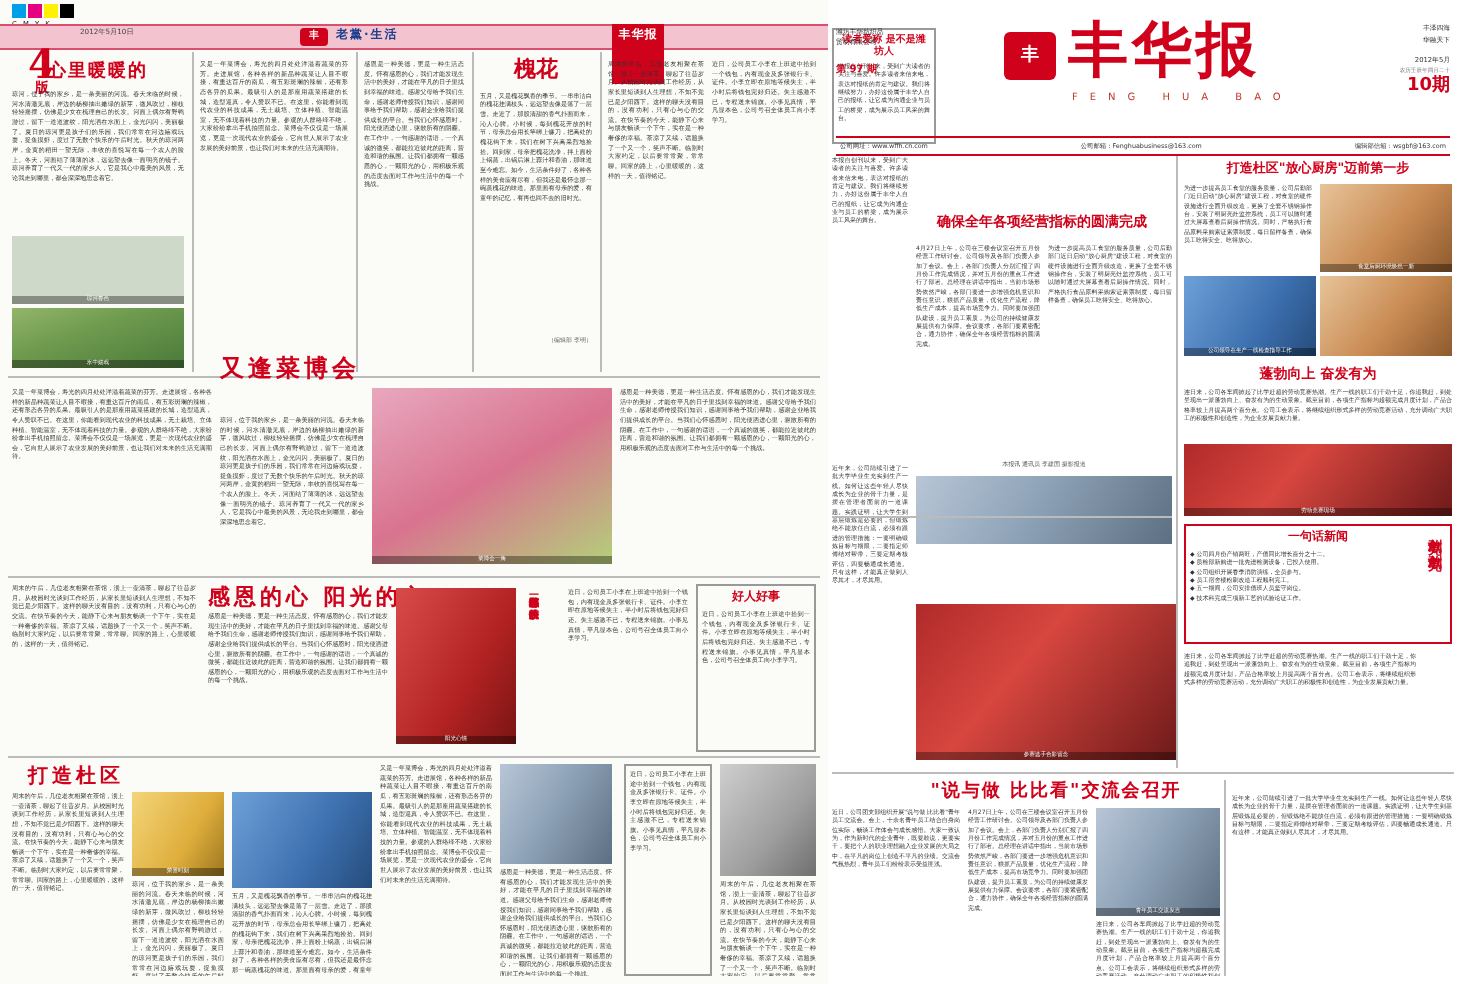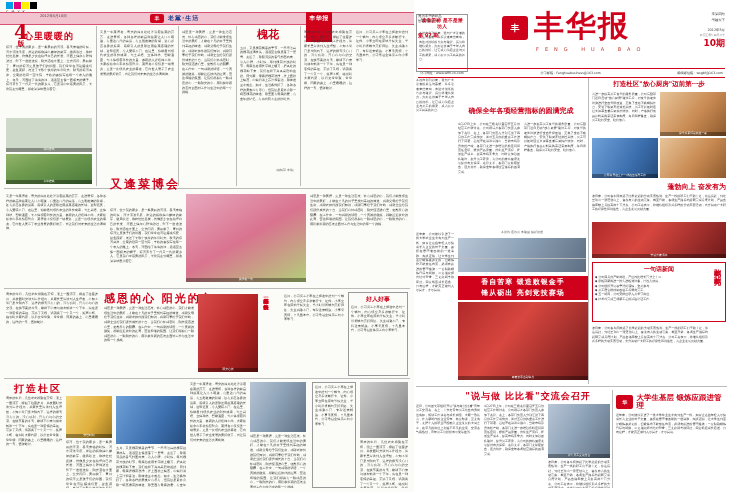--- a/index.html
+++ b/index.html
@@ -225,21 +225,21 @@
     <div class="rheadline" style="position:absolute;left:176px;top:2px;width:134px;font-size:6.5px;">打造杜区"放心厨房"迈前第一步</div>
     <div class="fill-text" style="position:absolute;left:176px;top:14px;width:64px;height:42px;overflow:hidden;">为进一步提高员工食堂的服务质量，公司后勤部门近日启动"放心厨房"建设工程，对食堂的硬件设施进行全面升级改造，更换了全套不锈钢操作台，安装了明厨亮灶监控系统，员工可以随时通过大屏幕查看后厨操作情况。同时，严格执行食品原料采购索证索票制度，每日留样备查，确保员工吃得安全、吃得放心。</div>
     <div class="photo ph-food" style="position:absolute;left:244px;top:14px;width:66px;height:44px;">
       <div class="cap">食堂后厨环境焕然一新</div>
     </div>
     <div class="photo ph-blue" style="position:absolute;left:176px;top:60px;width:66px;height:40px;">
       <div class="cap">公司领导在生产一线检查指导工作</div>
     </div>
     <div class="photo ph-food" style="position:absolute;left:244px;top:60px;width:66px;height:40px;"></div>
 
-    <div class="rheadline" style="position:absolute;left:176px;top:104px;width:134px;font-size:7px;text-align:right;">蓬勃向上 奋发有为</div>
+    <div class="rheadline" style="position:absolute;left:176px;top:104px;width:134px;font-size:7px;">蓬勃向上 奋发有为</div>
     <div class="fill-text" style="position:absolute;left:176px;top:116px;width:134px;height:26px;overflow:hidden;">连日来，公司各车间掀起了比学赶超的劳动竞赛热潮。生产一线的职工们干劲十足，你追我赶，到处呈现出一派蓬勃向上、奋发有为的生动景象。截至目前，各项生产指标均超额完成月度计划，产品合格率较上月提高两个百分点。公司工会表示，将继续组织形式多样的劳动竞赛活动，充分调动广大职工的积极性和创造性，为企业发展贡献力量。</div>
     <div class="photo ph-team" style="position:absolute;left:176px;top:144px;width:134px;height:36px;">
       <div class="cap">劳动竞赛现场</div>
     </div>
 
     <div style="position:absolute;left:42px;top:152px;width:128px;font-size:3px;color:#555;text-align:center;">本报讯 通讯员 李建国 摄影报道</div>
 
     <div class="photo ph-crowd" style="position:absolute;left:42px;top:160px;width:128px;height:34px;"></div>
 
     <div class="redbox" style="position:absolute;left:176px;top:184px;width:134px;height:60px;padding:2px;">
@@ -247,24 +247,20 @@
       <div style="margin-top:2px;">
         <div class="fill-text">◆ 公司四月份产销两旺，产值同比增长百分之十二。</div>
         <div class="fill-text">◆ 质检部新购进一批先进检测设备，已投入使用。</div>
         <div class="fill-text">◆ 公司组织开展春季消防演练，全员参与。</div>
         <div class="fill-text">◆ 员工宿舍楼粉刷改造工程顺利完工。</div>
         <div class="fill-text">◆ 五一期间，公司安排值班人员坚守岗位。</div>
         <div class="fill-text">◆ 技术科完成三项新工艺的试验论证工作。</div>
       </div>
     </div>
 
-    <div class="banner-red" style="position:absolute;left:42px;top:198px;width:130px;height:24px;font-size:7px;line-height:11px;padding-top:1px;box-sizing:border-box;letter-spacing:1px;">
-      <div>香自苦寒 锻造败银金手</div>
-      <div>锋从砺出 亮剑竞技赛场</div>
-    </div>
 
     <div class="photo ph-team" style="position:absolute;left:42px;top:224px;width:130px;height:78px;">
       <div class="cap">参赛选手合影留念</div>
     </div>
 
     <div style="position:absolute;left:296px;top:186px;width:14px;height:118px;">
       <div class="vert-title" style="font-size:7px;line-height:9px;">敢亮剑 敢亮剑</div>
     </div>
     <div class="fill-text" style="position:absolute;left:176px;top:248px;width:116px;height:56px;overflow:hidden;">连日来，公司各车间掀起了比学赶超的劳动竞赛热潮。生产一线的职工们干劲十足，你追我赶，到处呈现出一派蓬勃向上、奋发有为的生动景象。截至目前，各项生产指标均超额完成月度计划，产品合格率较上月提高两个百分点。公司工会表示，将继续组织形式多样的劳动竞赛活动，充分调动广大职工的积极性和创造性，为企业发展贡献力量。</div>
 
@@ -272,24 +268,20 @@
 
     <div class="rheadline" style="position:absolute;left:30px;top:312px;width:164px;font-size:9px;letter-spacing:1px;">"说与做 比比看"交流会召开</div>
     <div class="fill-text" style="position:absolute;left:0px;top:326px;width:64px;height:84px;overflow:hidden;">近日，公司团支部组织开展"说与做 比比看"青年员工交流会。会上，十余名青年员工结合自身岗位实际，畅谈工作体会与成长感悟。大家一致认为，作为新时代的企业青年，既要敢说，更要实干，要把个人的职业理想融入企业发展的大局之中，在平凡的岗位上创造不平凡的业绩。交流会气氛热烈，青年员工们纷纷表示受益匪浅。</div>
     <div class="fill-text" style="position:absolute;left:68px;top:326px;width:60px;height:84px;overflow:hidden;">4月27日上午，公司在三楼会议室召开五月份经营工作研讨会。公司领导及各部门负责人参加了会议。会上，各部门负责人分别汇报了四月份工作完成情况，并对五月份的重点工作进行了部署。总经理在讲话中指出，当前市场形势依然严峻，各部门要进一步增强危机意识和责任意识，狠抓产品质量，优化生产流程，降低生产成本，提高市场竞争力。同时要加强团队建设，提升员工素质，为公司的持续健康发展提供有力保障。会议要求，各部门要紧密配合，通力协作，确保全年各项经营指标的圆满完成。</div>
     <div class="photo ph-crowd" style="position:absolute;left:132px;top:326px;width:62px;height:54px;">
       <div class="cap">青年员工交流发言</div>
     </div>
     <div class="fill-text" style="position:absolute;left:132px;top:382px;width:62px;height:28px;overflow:hidden;">连日来，公司各车间掀起了比学赶超的劳动竞赛热潮。生产一线的职工们干劲十足，你追我赶，到处呈现出一派蓬勃向上、奋发有为的生动景象。截至目前，各项生产指标均超额完成月度计划，产品合格率较上月提高两个百分点。公司工会表示，将继续组织形式多样的劳动竞赛活动，充分调动广大职工的积极性和创造性，为企业发展贡献力量。</div>
 
     <div style="position:absolute;left:200px;top:316px;width:110px;">
-      <div style="display:flex;align-items:center;gap:3px;">
-        <div style="width:18px;height:14px;background:#d0021b;border-radius:2px;color:#fff;font-size:5px;text-align:center;line-height:14px;font-weight:bold;">华</div>
-        <div class="rheadline" style="font-size:7.5px;text-align:left;line-height:8px;">大学生基层 锻炼应跟进管理</div>
-      </div>
       <div class="fill-text" style="margin-top:3px;height:86px;overflow:hidden;">近年来，公司陆续引进了一批大学毕业生充实到生产一线。如何让这些年轻人尽快成长为企业的骨干力量，是摆在管理者面前的一道课题。实践证明，让大学生到基层锻炼是必要的，但锻炼绝不能放任自流，必须有跟进的管理措施：一要明确锻炼目标与期限，二要指定师傅结对帮带，三要定期考核评估，四要畅通成长通道。只有这样，才能真正做到人尽其才，才尽其用。</div>
     </div>
 
     <div class="hline" style="left:0px;top:180px;width:170px;"></div>
     <div class="hline" style="left:0px;top:308px;width:311px;"></div>
     <div class="vline" style="left:196px;top:312px;height:98px;"></div>
     <div class="vline" style="left:172px;top:0px;height:306px;"></div>
   </div>
 
 </div>

